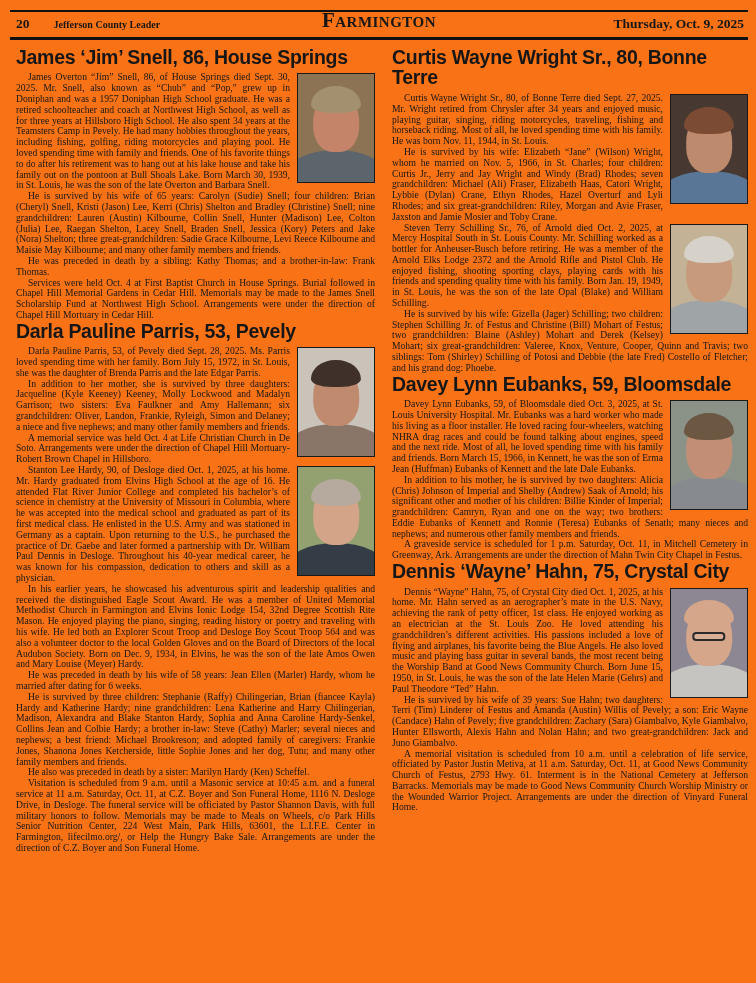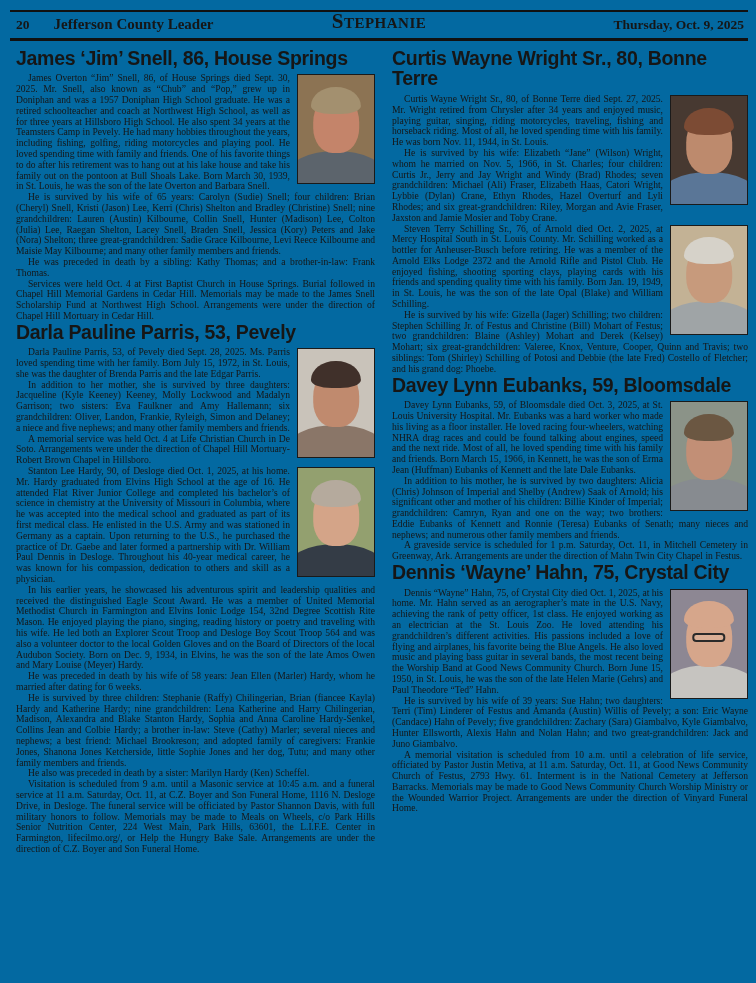--- a/index.html
+++ b/index.html
@@ -1,34 +1,34 @@
 <!DOCTYPE html>
 <html lang="en"><head>
 <meta charset="utf-8">
 <title>Obituaries</title>
 <style>
   * { margin:0; padding:0; box-sizing:border-box; }
   html,body { background:#e8e8e8; }
   body { font-family:"Liberation Serif", serif; color:#161616; }
   .page {
     position:relative; width:756px; height:983px; margin:0 auto;
-    background:#0369a1; overflow:hidden;
+    background:#f97316; overflow:hidden;
   }
   
   .masthead {
     margin:10px 8px 0 10px;
     border-top:2px solid #111;
     border-bottom:3px solid #111;
   }
   .mast-inner {
     position:relative; display:flex; align-items:baseline;
     padding:4px 4px 5px 6px;
   }
   .pg-num { font-weight:700; font-size:13.5px; margin-right:24px; }
-  .pub { font-weight:700; font-size:15px; }
+  .pub { font-weight:700; font-size:10px; }
   .section {
     position:absolute; left:50%; transform:translateX(-50%); bottom:4px;
     font-weight:700; font-size:21px; font-variant-caps:small-caps; letter-spacing:.5px;
   }
   .date { margin-left:auto; font-weight:700; font-size:13.5px; }
   
   .cols { display:flex; gap:17px; padding:4px 8px 0 16px; }
   .col-left { width:359px; flex:none; }
   .col-right { flex:1; min-width:0; }
   
@@ -77,21 +77,21 @@
 </style>
 </head>
 <body>
 
 <div class="page">
 
   <header class="masthead">
     <div class="mast-inner">
       <span class="pg-num">20</span>
       <span class="pub">Jefferson County Leader</span>
-      <span class="section">Stephanie</span>
+      <span class="section">Farmington</span>
       <span class="date">Thursday, Oct. 9, 2025</span>
     </div>
   </header>
 
   <main class="cols">
 
     <section class="col-left">
 
       <article class="obit">
         <h2>James ‘Jim’ Snell, 86, House Springs</h2>

